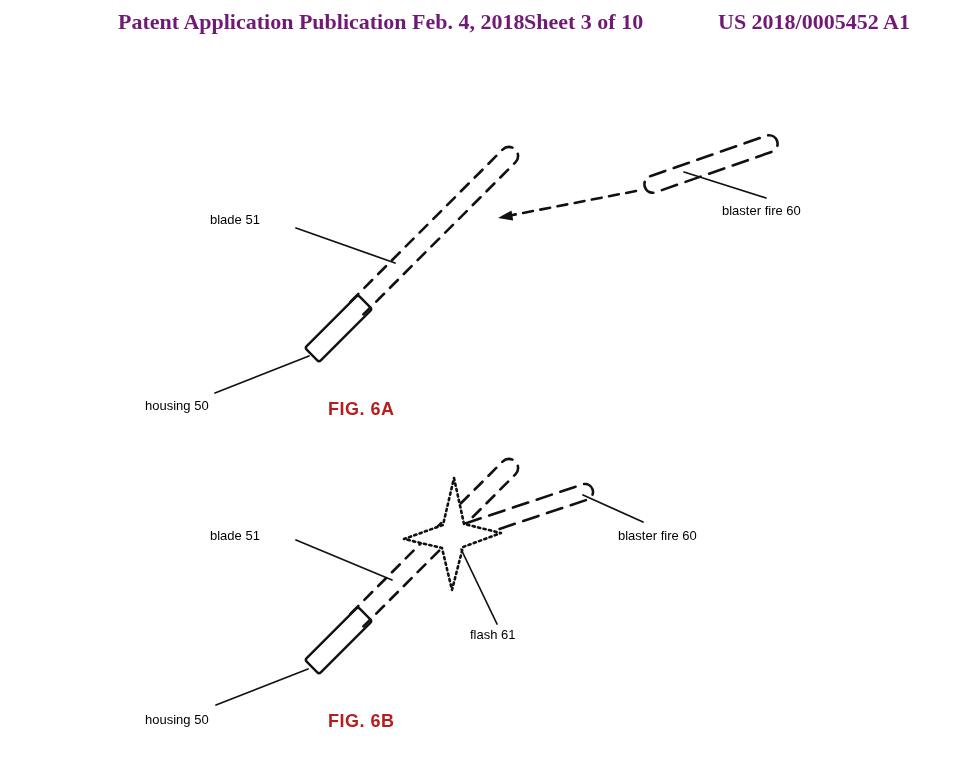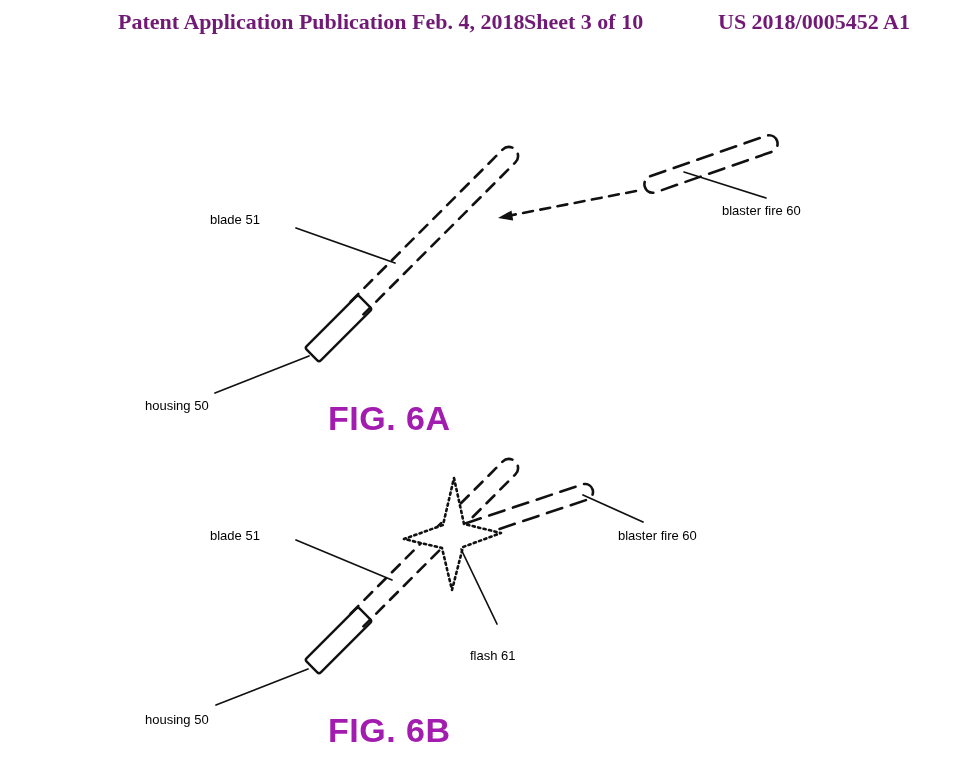--- a/index.html
+++ b/index.html
@@ -29,23 +29,23 @@
     position:absolute;
     font-family:"Liberation Sans", sans-serif;
     font-size:13px;
     color:#000000;
     white-space:nowrap;
   }
   .figcap {
     position:absolute;
     font-family:"Liberation Sans", sans-serif;
     font-weight:bold;
-    font-size:34px;
+    font-size:18px;
     letter-spacing:0.5px;
-    color:#a21caf;
+    color:#b91c1c;
     white-space:nowrap;
   }
 </style>
 </head>
 <body>
 
 <div class="page">
 
   <span class="hdr hdr-pub">Patent Application Publication</span>
   <span class="hdr hdr-date">Feb. 4, 2018</span>
@@ -88,16 +88,16 @@
   </svg>
 
   <span class="lbl" style="left:210px; top:212px;">blade 51</span>
   <span class="lbl" style="left:145px; top:398px;">housing 50</span>
   <span class="lbl" style="left:722px; top:203px;">blaster fire 60</span>
   <span class="figcap" style="left:328px; top:399px;">FIG. 6A</span>
 
   <span class="lbl" style="left:210px; top:528px;">blade 51</span>
   <span class="lbl" style="left:145px; top:712px;">housing 50</span>
   <span class="lbl" style="left:618px; top:528px;">blaster fire 60</span>
-  <span class="lbl" style="left:470px; top:648px;">flash 61</span>
+  <span class="lbl" style="left:470px; top:627px;">flash 61</span>
   <span class="figcap" style="left:328px; top:711px;">FIG. 6B</span>
 
 </div>
 
 </body></html>

